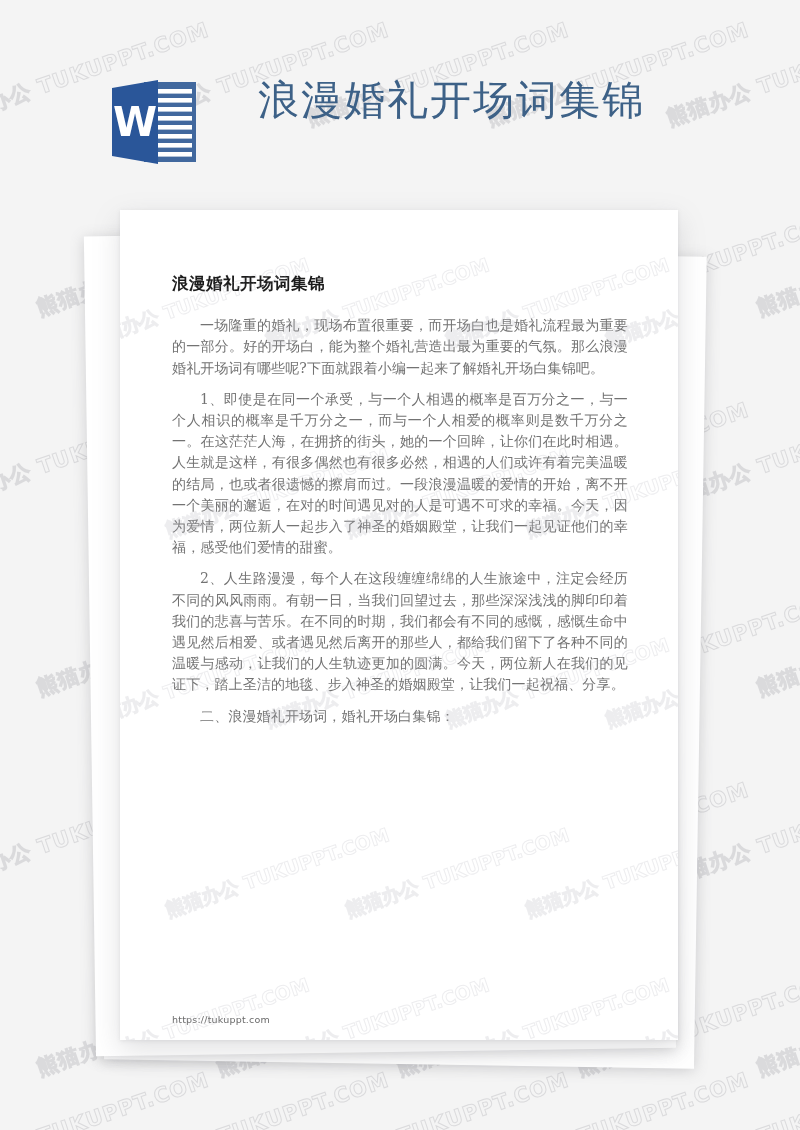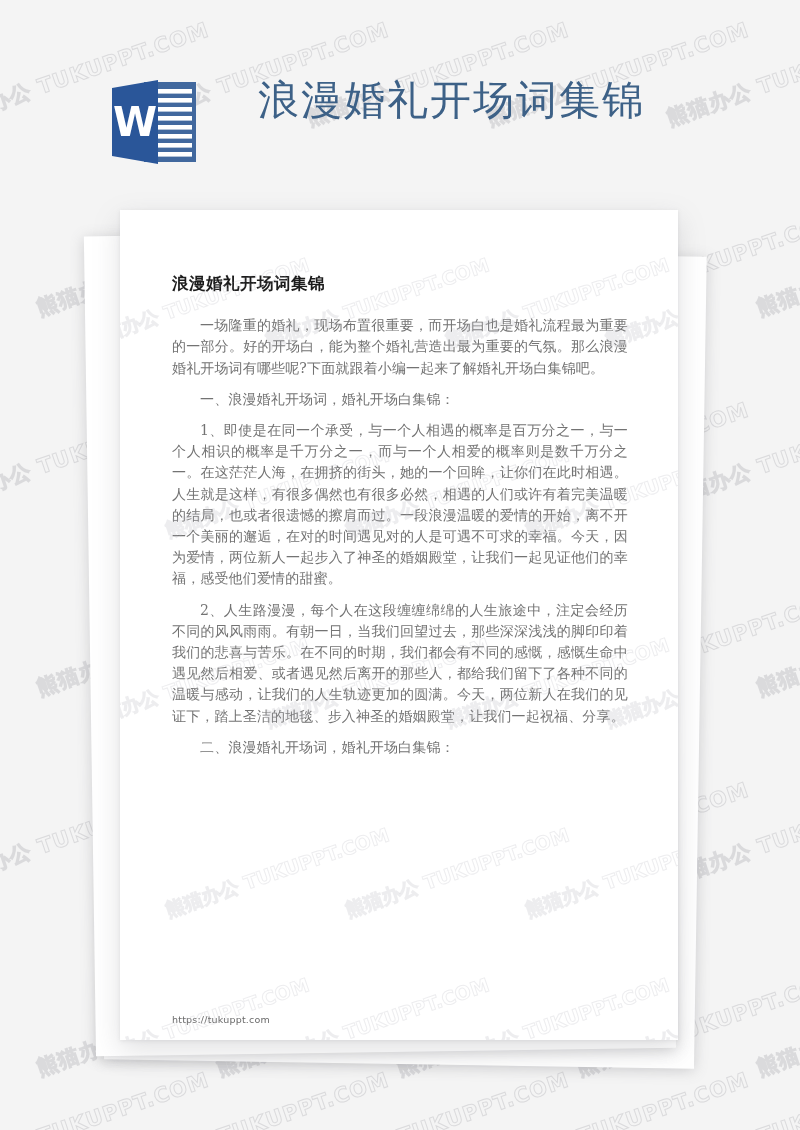--- a/index.html
+++ b/index.html
@@ -217,21 +217,20 @@
 
 <div id="page-stack">
   <div class="sheet-back" id="sheet-back-bottom"></div>
   <div class="sheet-back" id="sheet-back-left"></div>
 
   <div id="page-main">
     <div id="doc-body">
       <h1 id="doc-title">浪漫婚礼开场词集锦</h1>
       <div id="paragraph-container">
           <p class="para numbered">一场隆重的婚礼，现场布置很重要，而开场白也是婚礼流程最为重要的一部分。好的开场白，能为整个婚礼营造出最为重要的气氛。那么浪漫婚礼开场词有哪些呢?下面就跟着小编一起来了解婚礼开场白集锦吧。</p>
-          <p class="para section-head">一、浪漫婚礼开场词，婚礼开场白集锦：</p>
           <p class="para numbered">1、即使是在同一个承受，与一个人相遇的概率是百万分之一，与一个人相识的概率是千万分之一，而与一个人相爱的概率则是数千万分之一。在这茫茫人海，在拥挤的街头，她的一个回眸，让你们在此时相遇。人生就是这样，有很多偶然也有很多必然，相遇的人们或许有着完美温暖的结局，也或者很遗憾的擦肩而过。一段浪漫温暖的爱情的开始，离不开一个美丽的邂逅，在对的时间遇见对的人是可遇不可求的幸福。今天，因为爱情，两位新人一起步入了神圣的婚姻殿堂，让我们一起见证他们的幸福，感受他们爱情的甜蜜。</p>
           <p class="para numbered">2、人生路漫漫，每个人在这段缠缠绵绵的人生旅途中，注定会经历不同的风风雨雨。有朝一日，当我们回望过去，那些深深浅浅的脚印印着我们的悲喜与苦乐。在不同的时期，我们都会有不同的感慨，感慨生命中遇见然后相爱、或者遇见然后离开的那些人，都给我们留下了各种不同的温暖与感动，让我们的人生轨迹更加的圆满。今天，两位新人在我们的见证下，踏上圣洁的地毯、步入神圣的婚姻殿堂，让我们一起祝福、分享。</p>
           <p class="para section-head">二、浪漫婚礼开场词，婚礼开场白集锦：</p>
         </div>
     </div>
     <div id="doc-footer-url">https://tukuppt.com</div>
   <div class="page-wm" style="left: -40px; top: 80px;">熊猫办公 TUKUPPT.COM</div>
       <div class="page-wm" style="left: 140px; top: 80px;">熊猫办公 TUKUPPT.COM</div>
       <div class="page-wm" style="left: 320px; top: 80px;">熊猫办公 TUKUPPT.COM</div>
       <div class="page-wm" style="left: 480px; top: 80px;">熊猫办公 TUKUPPT.COM</div>

